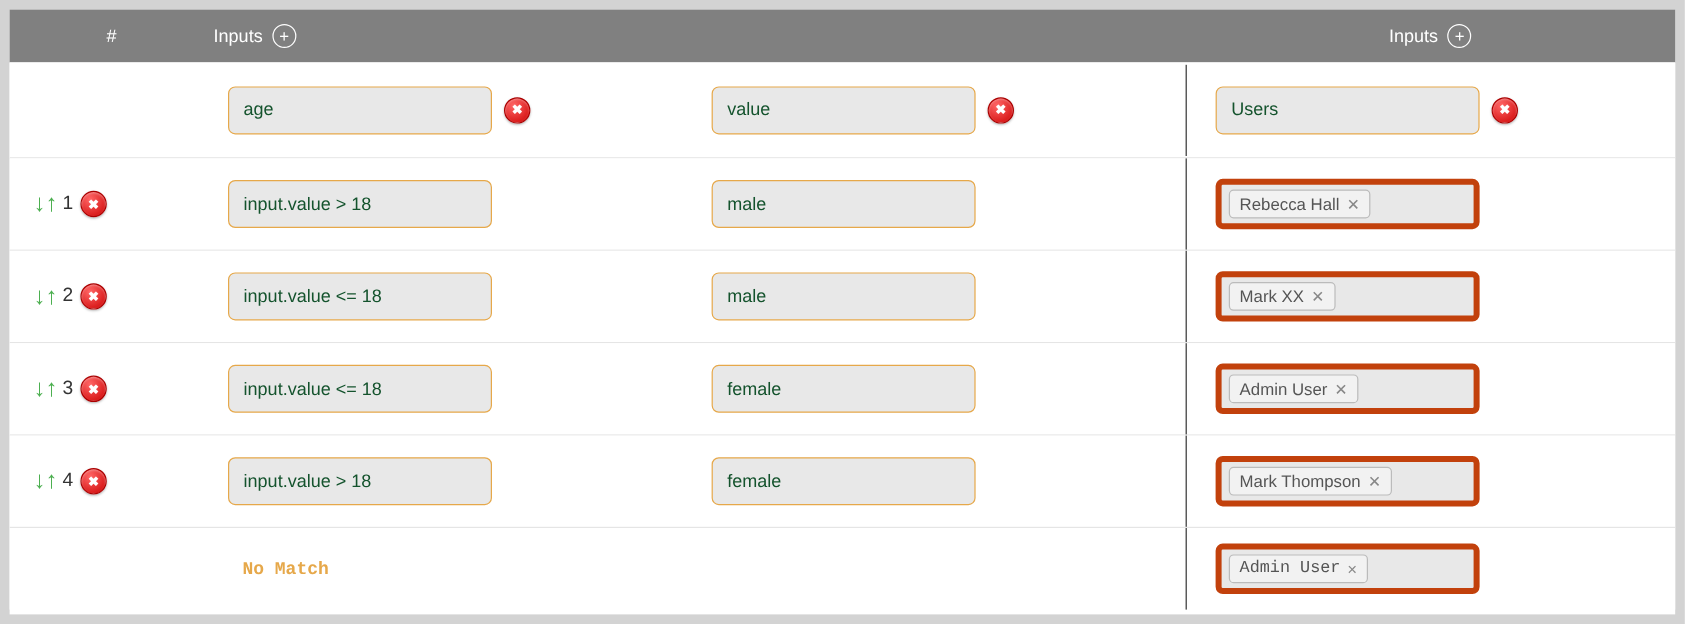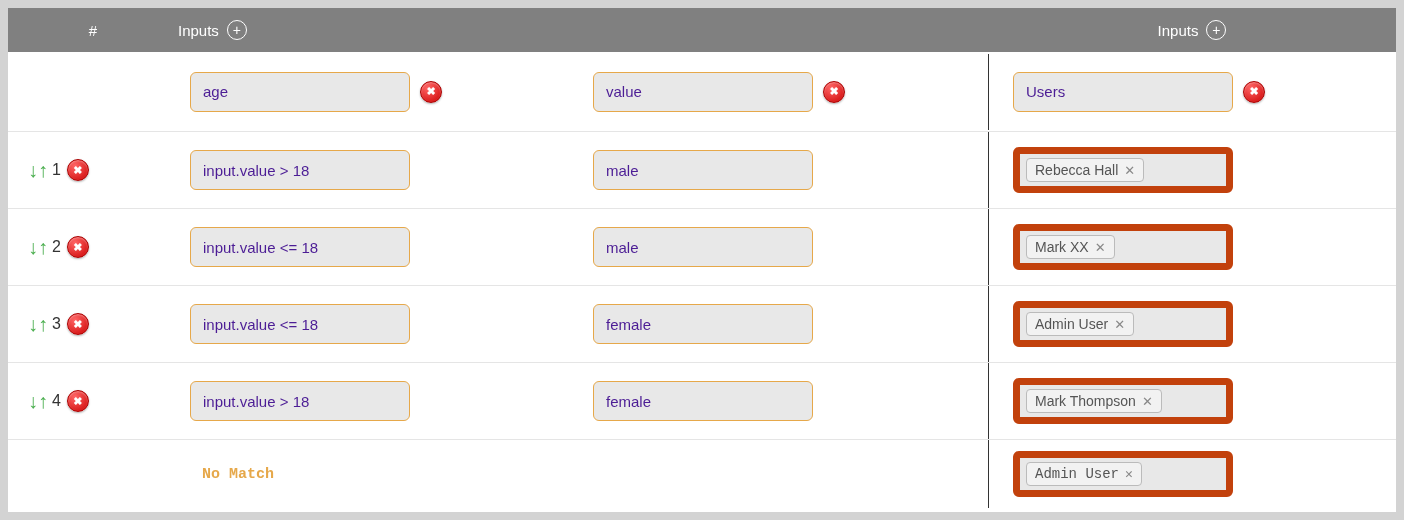--- a/index.html
+++ b/index.html
@@ -82,25 +82,25 @@
   }
   .field {
     background: #e8e8e8;
     border: 1px solid #e6a84a;
     border-radius: 6px;
     height: 40px;
     width: 220px;
     padding: 0 12px;
     display:flex; align-items:center;
     font-size: 15px;
-    color:#4c1d95;
+    color:#14532d;
   }
   .tag-field {
     background: #e8e8e8;
-    border: 7px solid #c2410c;
+    border: 5px solid #c2410c;
     border-radius: 6px;
     min-height: 40px;
     width: 220px;
     padding: 4px 6px;
     display:flex; align-items:center; flex-wrap:wrap; gap:4px;
     font-size: 14px;
   }
   .tag {
     background:#f2f2f2;
     border:1px solid #bbb;

